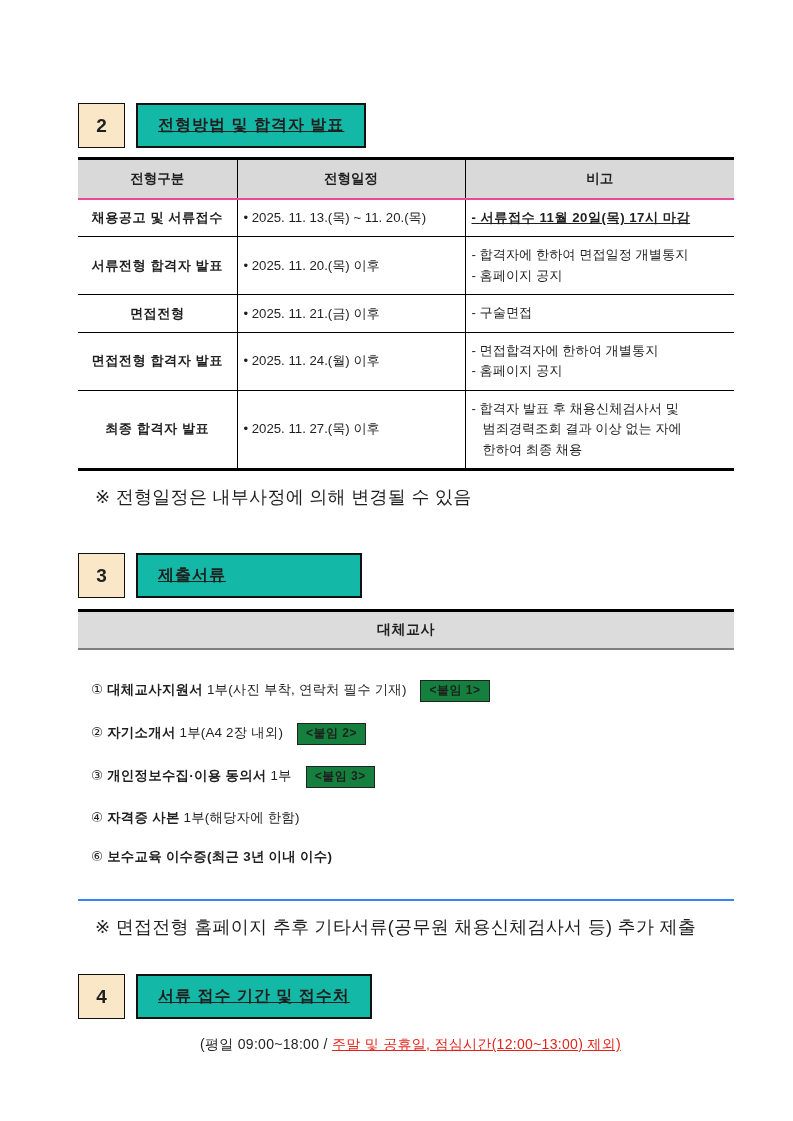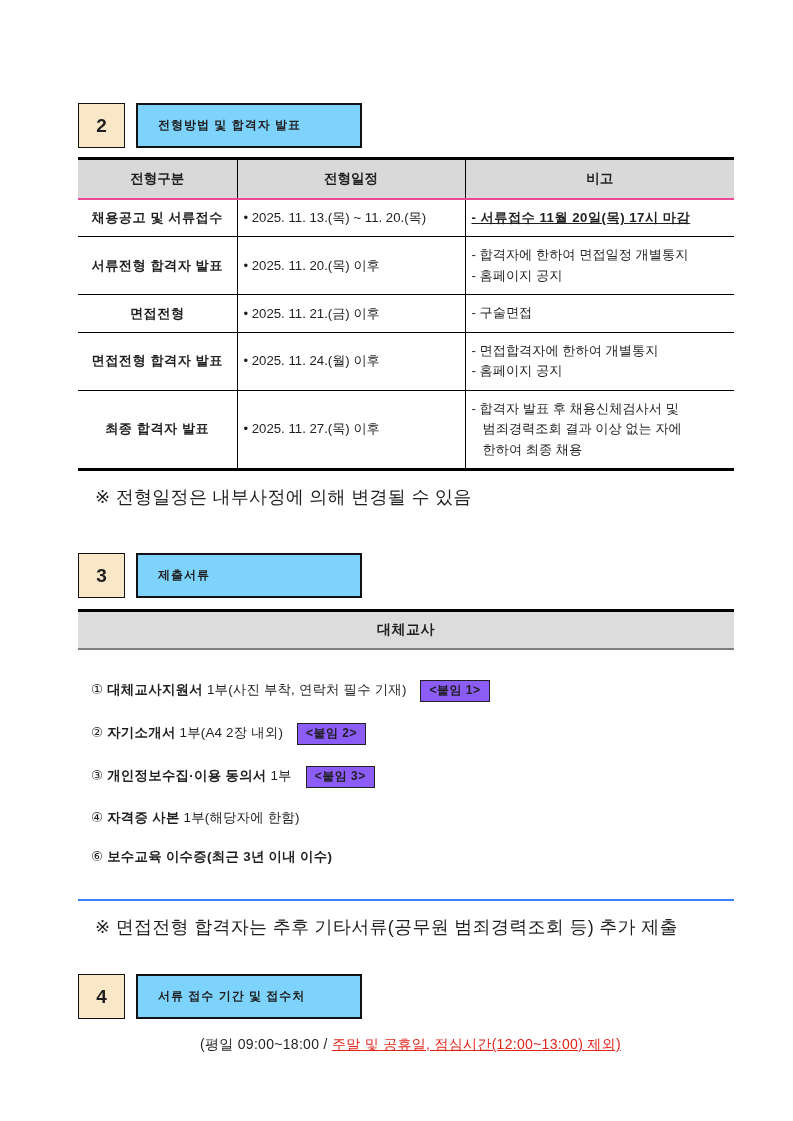--- a/index.html
+++ b/index.html
@@ -12,23 +12,24 @@
   .page { position:relative; width:793px; height:1121px; padding:103px 58px 0 78px; }
 
   
   .sec-header { display:flex; align-items:stretch; gap:11px; height:45px; }
   .num-box {
     width:47px; background:#FAE7C7; border:1.6px solid #111;
     display:flex; align-items:center; justify-content:center;
     font-weight:bold; font-size:19px;
   }
   .title-box {
-    border:2px solid #111; background:#7dd3fc; display:flex; align-items:center;
-    padding:0 20px; font-weight:bold; font-size:12px; letter-spacing:1px;
+    border:2px solid #111; background:#14b8a6; display:flex; align-items:center;
+    padding:0 20px; font-weight:bold; font-size:16px; letter-spacing:1px;
     min-width:226px;
+    text-decoration:underline;
   }
 
   
   table.sel { width:656px; border-collapse:collapse; table-layout:fixed; margin-top:9px;
               border-top:3px solid #000; border-bottom:3px solid #000; }
   table.sel col.c1 { width:159px; } table.sel col.c2 { width:228px; } table.sel col.c3 { width:269px; }
   table.sel th {
     background:#D9D9D9; font-size:13.5px; font-weight:bold; padding:10px 4px;
     border-bottom:2px solid #ec4899;
   }
@@ -48,21 +49,21 @@
   
   .docs-box { width:656px; margin-top:11px; border-top:3px solid #000; border-bottom:2px solid #3b82f6; }
   .docs-header {
     background:#DCDCDC; text-align:center; font-weight:bold; font-size:14px;
     padding:9px 0; border-bottom:2px solid #7f7f7f; letter-spacing:0.5px;
   }
   .docs-items { padding:9px 6px 12px 13px; }
   .doc-item { font-size:13.4px; margin:21px 0; letter-spacing:0.2px; }
   .doc-item b { letter-spacing:0.3px; }
   .tag {
-    display:inline-block; border:1.6px solid #222; background:#8b5cf6;
+    display:inline-block; border:1.6px solid #222; background:#15803d;
     font-weight:bold; font-size:12px; padding:1px 8px 2px; margin-left:10px;
     letter-spacing:0.5px;
   }
 
   
   .recep { margin-top:15px; padding-left:14px; }
   .recep-line { font-size:14px; margin:10px 0; letter-spacing:0.3px; line-height:1.5; }
   .recep-line .lbl { font-weight:bold; }
   .red { color:#E3241B; font-weight:bold; }
   .red-underline { color:#E3241B; text-decoration:underline; }
@@ -166,21 +167,21 @@
         <span>④</span>
         <b>자격증 사본</b><span> 1부(해당자에 한함)</span>
       </div>
       <div class="doc-item">
         <span>⑥</span>
         <b>보수교육 이수증(최근 3년 이내 이수)</b><span></span>
       </div>
     </div>
   </div>
 
-  <div class="footnote">※ 면접전형 합격자는 추후 기타서류(공무원 범죄경력조회 등) 추가 제출</div>
+  <div class="footnote">※ 면접전형 홈페이지 추후 기타서류(공무원 채용신체검사서 등) 추가 제출</div>
 
   <div class="sec-header mt-s4">
     <div class="num-box">4</div>
     <div class="title-box">서류 접수 기간 및 접수처</div>
   </div>
 
   <div class="recep">
     <div class="recep-line indent-line">
       <span>(평일 09:00~18:00 / </span><span class="red-underline">주말 및 공휴일, 점심시간(12:00~13:00) 제외)</span>
     </div>

